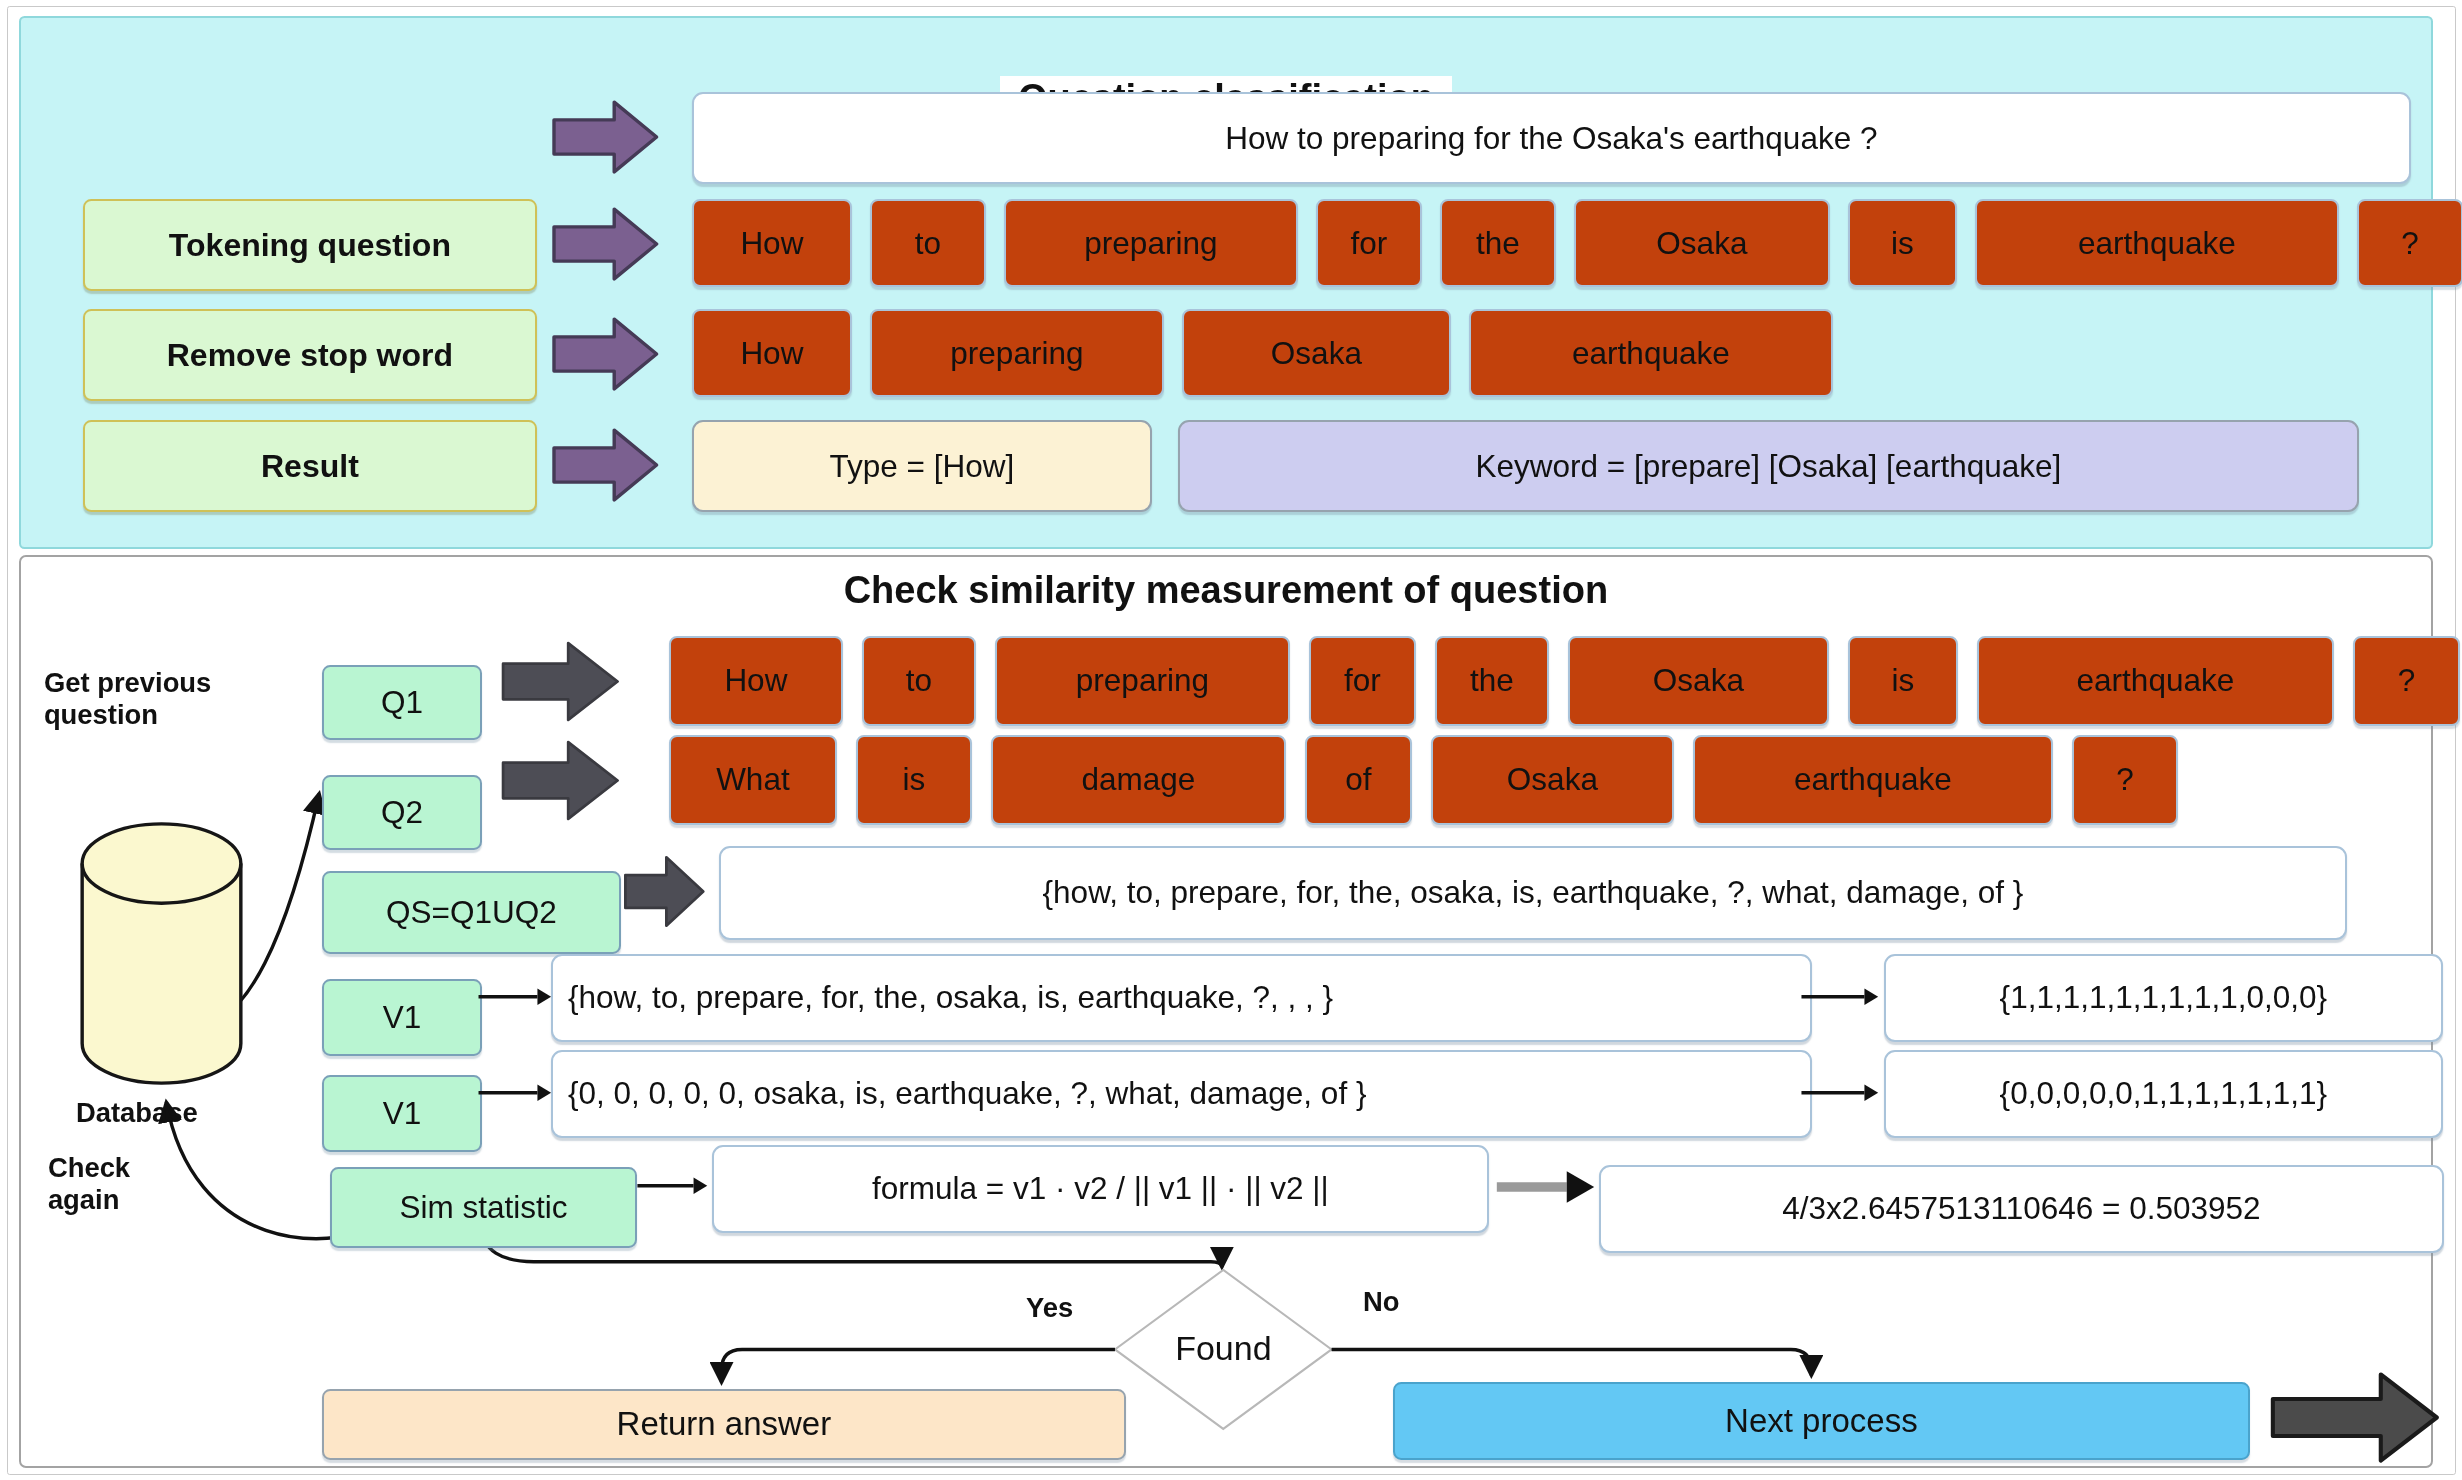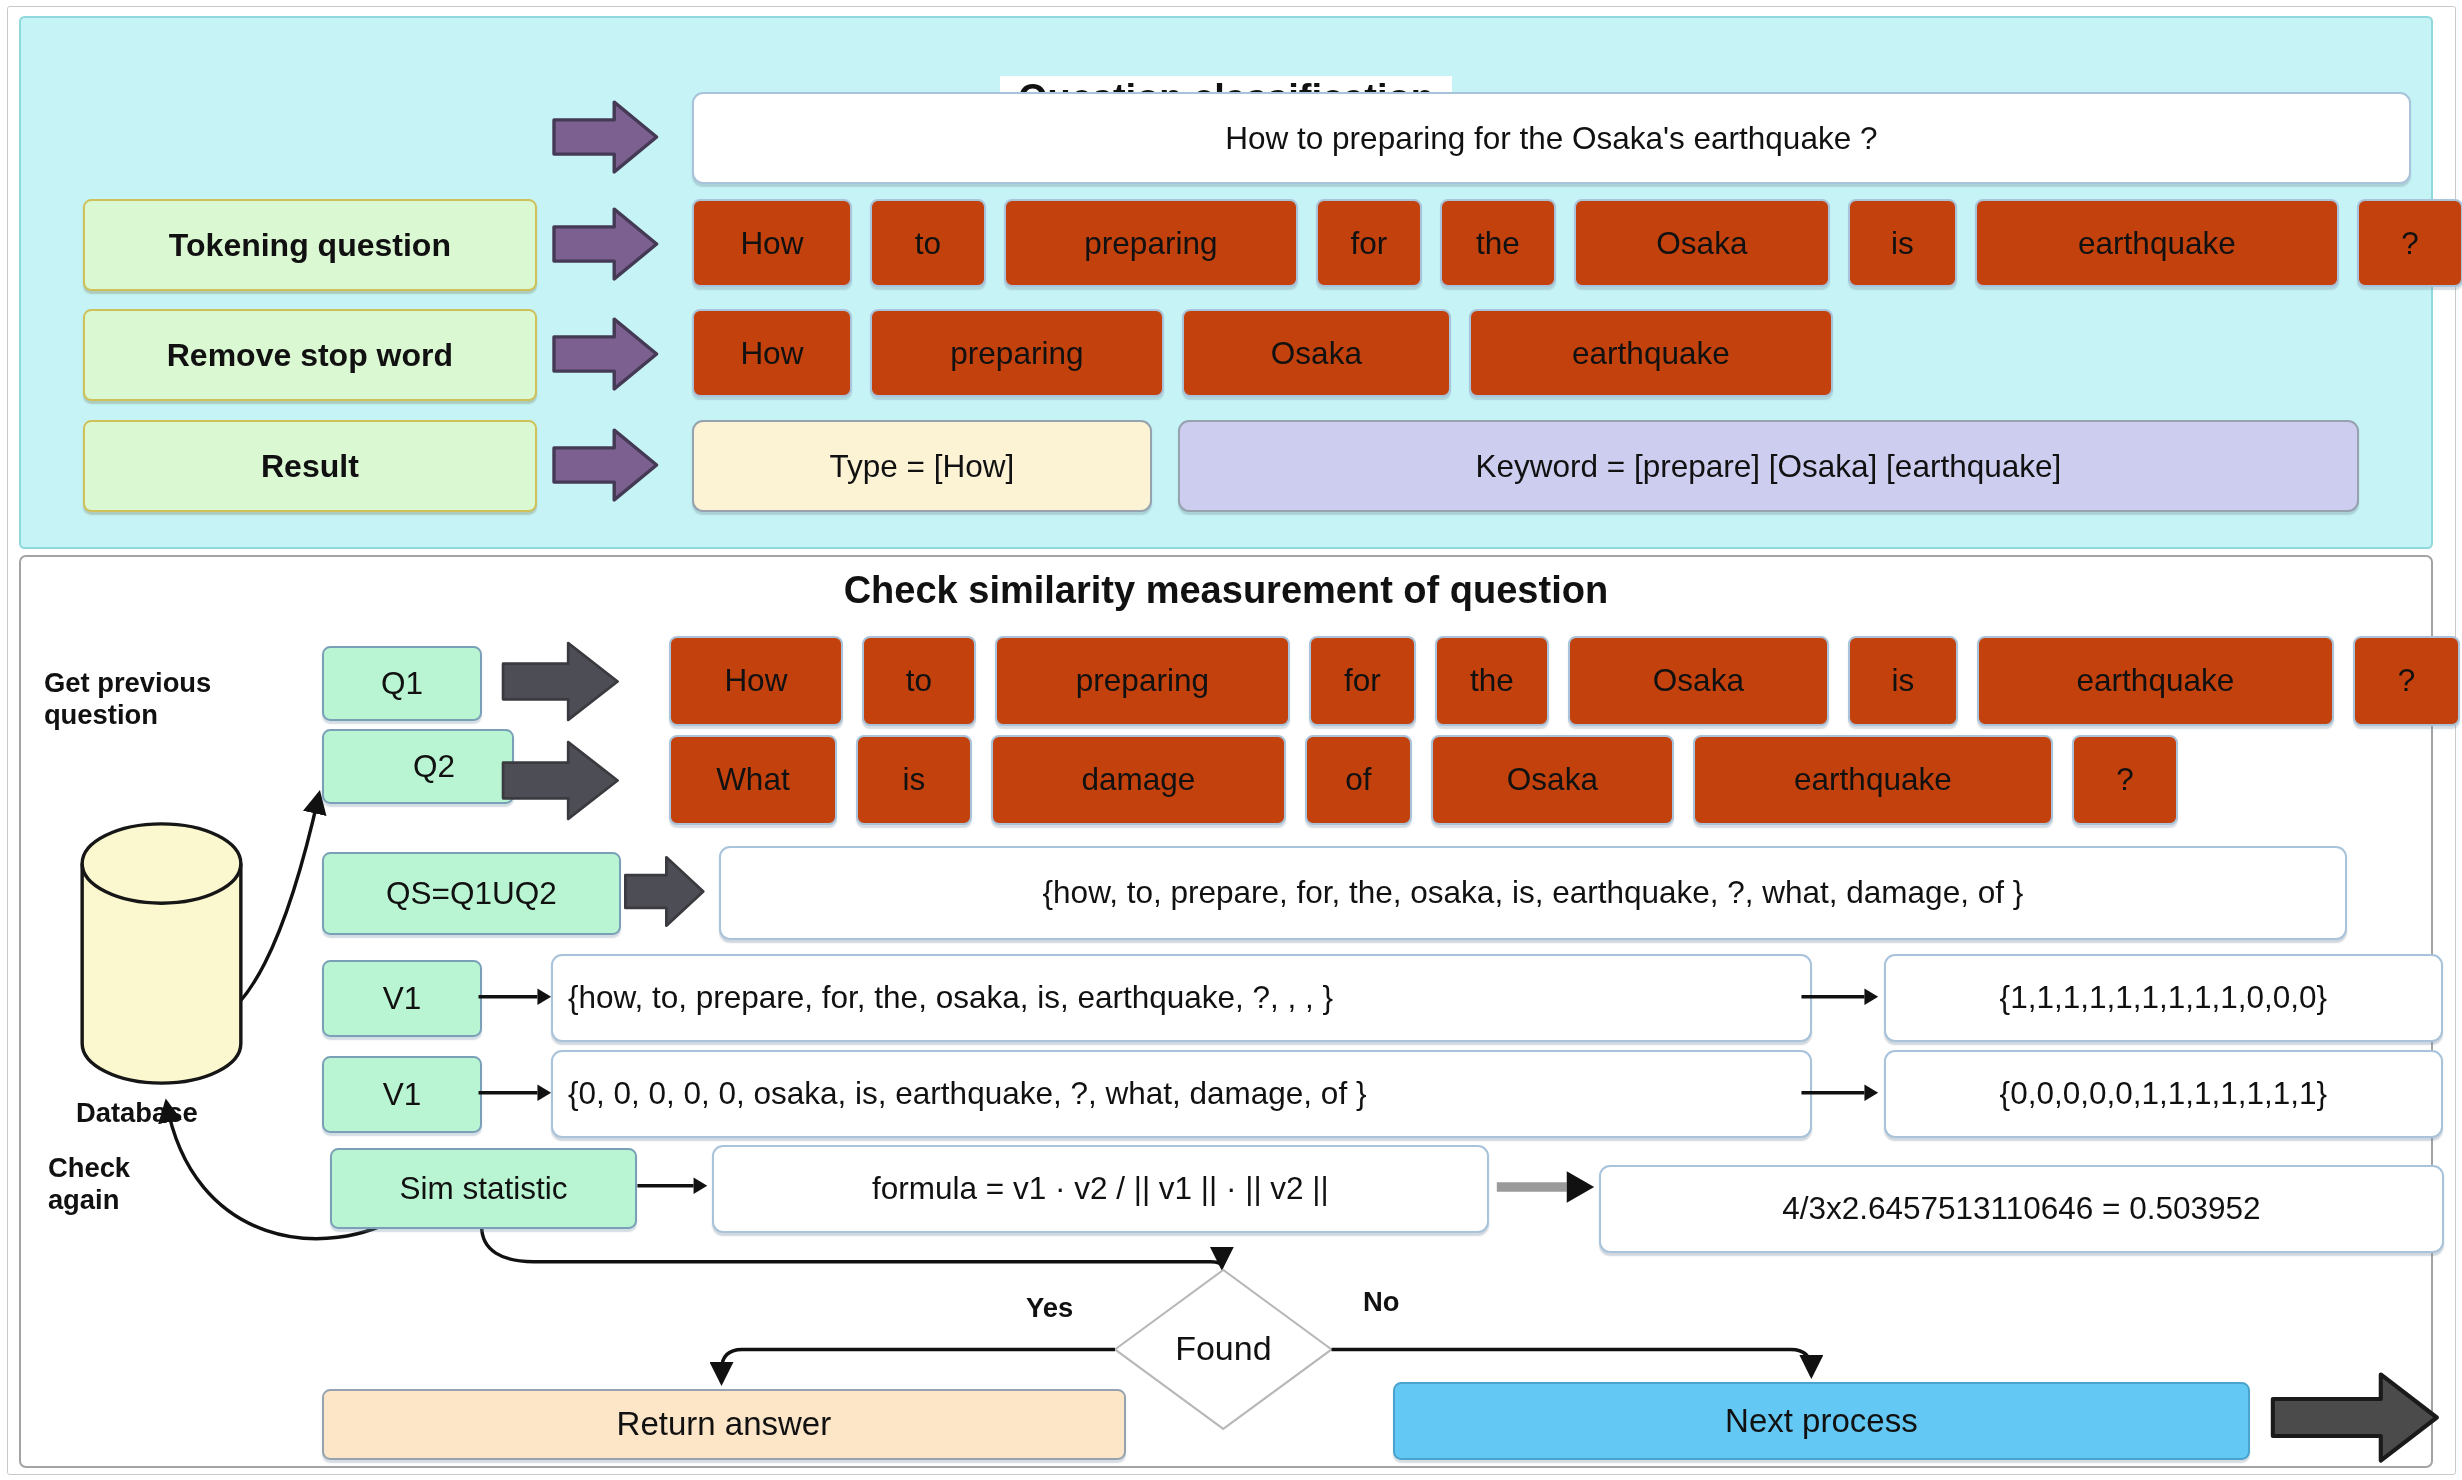--- a/index.html
+++ b/index.html
@@ -19,21 +19,21 @@
         font-size:32px;font-weight:bold;box-shadow:0 2.1px 1.4px rgba(120,130,90,.35);}
   .wbox{position:absolute;background:#ffffff;border:2.1px solid #a9c3da;border-radius:11px;
         display:flex;align-items:center;justify-content:center;font-size:31.5px;
         box-shadow:0 2.7px 1.4px rgba(120,140,160,.35);}
   .tokrow{position:absolute;display:flex;align-items:stretch;}
   .token{background:#c2410c;border:2.1px solid #a9c3da;border-radius:8px;
          display:flex;align-items:center;justify-content:center;font-size:31.5px;
          box-shadow:0 2.1px 1.4px rgba(120,140,160,.3);}
   .mint{position:absolute;background:#b9f5d2;border:2.7px solid #7aa0b8;border-radius:8.2px;
         display:flex;align-items:center;justify-content:center;font-size:31.5px;
-        box-shadow:0 2.1px 1.4px rgba(110,140,160,.3);}
+        box-shadow:0 2.1px 1.4px rgba(110,140,160,.3);margin-top:19px;}
   .cream{background:#fcf2d4;border-color:#96a3ae;}
   .lav{background:#cdcdf0;border-color:#96a3ae;}
   .peach{position:absolute;background:#fde6c8;border:2.1px solid #96a3ae;border-radius:8.2px;
          display:flex;align-items:center;justify-content:center;font-size:33px;
          box-shadow:0 2.1px 1.4px rgba(120,140,160,.3);}
   .blue{position:absolute;background:#63c8f4;border:2.1px solid #4aa3cc;border-radius:8.2px;
         display:flex;align-items:center;justify-content:center;font-size:33px;
         box-shadow:0 2.1px 1.4px rgba(120,140,160,.3);}
   .flab{position:absolute;font-weight:bold;font-size:27.4px;line-height:1.2;}
   .arr{position:absolute;}
@@ -145,21 +145,21 @@
       <div class="token" style="width:110px">to</div>
       <div class="token" style="width:291px">preparing</div>
       <div class="token" style="width:103px">for</div>
       <div class="token" style="width:110px">the</div>
       <div class="token" style="width:257px">Osaka</div>
       <div class="token" style="width:106px">is</div>
       <div class="token" style="width:353px">earthquake</div>
       <div class="token" style="width:103px">?</div>
     </div>
 
-    <div class="mint" style="left:301px;top:172px;width:156px;height:71px;padding-left:32px;">Q2</div>
+    <div class="mint" style="left:301px;top:199px;width:156px;height:71px;">Q2</div>
     <div class="arr" style="left:480px;top:181px;">
       <svg width="120" height="85" viewBox="0 0 175 124">
             <polygon points="3,36 98,36 98,6 170,62 98,118 98,88 3,88" fill="#4d4d55" stroke="#3a3a40" stroke-width="4" stroke-linejoin="round"></polygon>
           </svg>
     </div>
     <div class="tokrow" style="left:648px;top:178px;height:90px;gap:19px;">
       <div class="token" style="width:164px">What</div>
       <div class="token" style="width:112px">is</div>
       <div class="token" style="width:291px">damage</div>
       <div class="token" style="width:103px">of</div>

